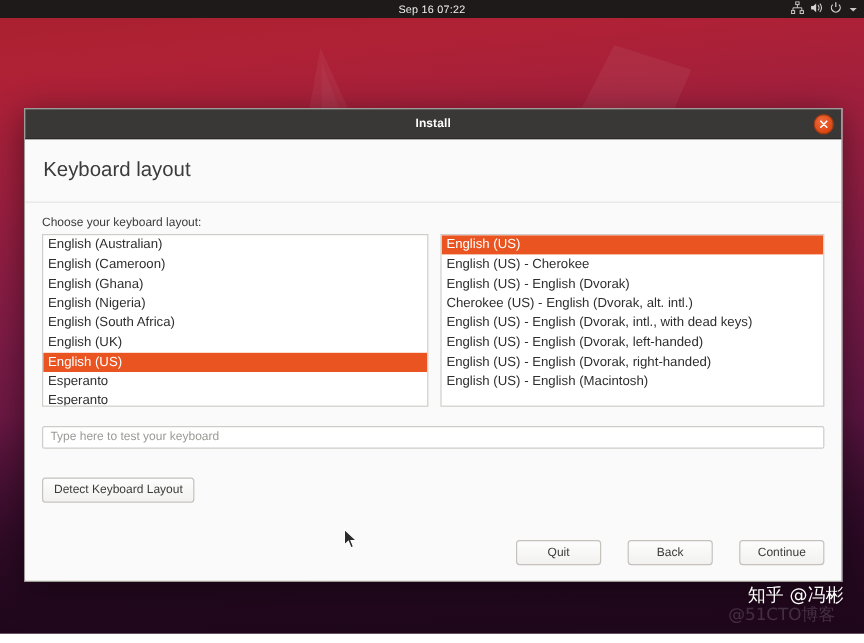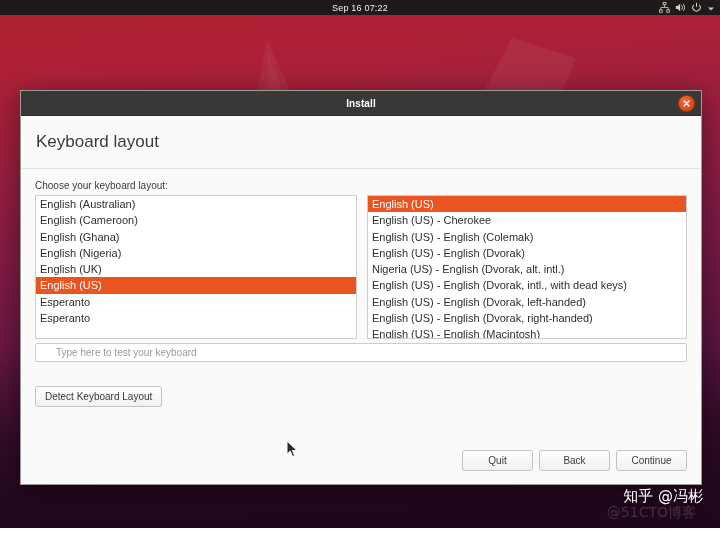--- a/index.html
+++ b/index.html
@@ -150,51 +150,51 @@
     line-height: 16.3px;
     white-space: nowrap;
     overflow: hidden;
     cursor: pointer;
   }
   .list-item.selected {
     background: #e95420;
     color: #ffffff;
   }
   #test-input {
-    margin-top: 4px;
+    margin-top: 16px;
     width: 100%;
     box-sizing: border-box;
     height: 19px;
     border: 1px solid #cfcdc9;
     border-radius: 2px;
     background: #ffffff;
     font-size: 10px;
     color: #2e2e2e;
-    padding: 0 20px;
+    padding: 0 6px;
     font-family: "Liberation Sans", sans-serif;
   }
   #test-input::placeholder { color: #9a9a96; }
   #detect-button {
     margin-top: 24px;
     height: 21px;
     padding: 0 9px;
     font-size: 10px;
     color: #3b3b3b;
     background: linear-gradient(to bottom, #fdfdfd, #f2f1ef);
     border: 1px solid #c5c2bd;
     border-radius: 3px;
     font-family: "Liberation Sans", sans-serif;
     cursor: pointer;
   }
   #nav-buttons {
     position: absolute;
     right: 14px;
     bottom: 12px;
     display: flex;
-    gap: 6px;
+    gap: 22px;
   }
   .nav-button {
     width: 71px;
     height: 21px;
     font-size: 10px;
     color: #3b3b3b;
     background: linear-gradient(to bottom, #fdfdfd, #f2f1ef);
     border: 1px solid #c5c2bd;
     border-radius: 3px;
     font-family: "Liberation Sans", sans-serif;
@@ -303,31 +303,31 @@
     <div id="dialog-body">
 
       <div id="choose-label">Choose your keyboard layout:</div>
 
       <div id="lists-row">
         <div class="listbox" id="layout-list">
             <div class="list-item">English (Australian)</div>
             <div class="list-item">English (Cameroon)</div>
             <div class="list-item">English (Ghana)</div>
             <div class="list-item">English (Nigeria)</div>
+            <div class="list-item">English (South Africa)</div>
             <div class="list-item">English (UK)</div>
             <div class="list-item selected">English (US)</div>
             <div class="list-item">Esperanto</div>
             <div class="list-item">Esperanto</div>
           </div>
         <div class="listbox" id="variant-list">
             <div class="list-item selected">English (US)</div>
             <div class="list-item">English (US) - Cherokee</div>
-            <div class="list-item">English (US) - English (Colemak)</div>
             <div class="list-item">English (US) - English (Dvorak)</div>
-            <div class="list-item">Nigeria (US) - English (Dvorak, alt. intl.)</div>
+            <div class="list-item">Cherokee (US) - English (Dvorak, alt. intl.)</div>
             <div class="list-item">English (US) - English (Dvorak, intl., with dead keys)</div>
             <div class="list-item">English (US) - English (Dvorak, left-handed)</div>
             <div class="list-item">English (US) - English (Dvorak, right-handed)</div>
             <div class="list-item">English (US) - English (Macintosh)</div>
           </div>
       </div>
 
       <input id="test-input" type="text" placeholder="Type here to test your keyboard" style="">
 
       <button id="detect-button">Detect Keyboard Layout</button>

